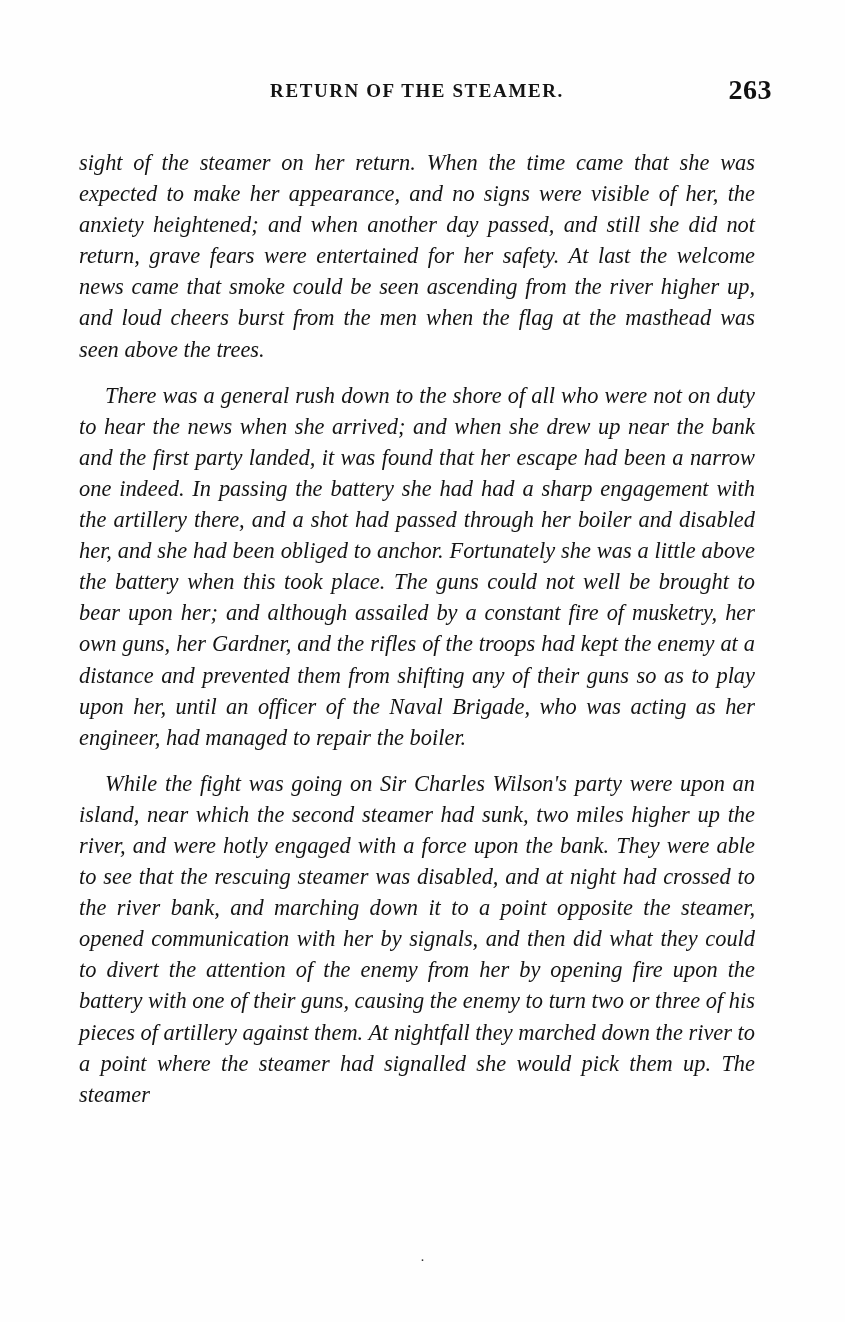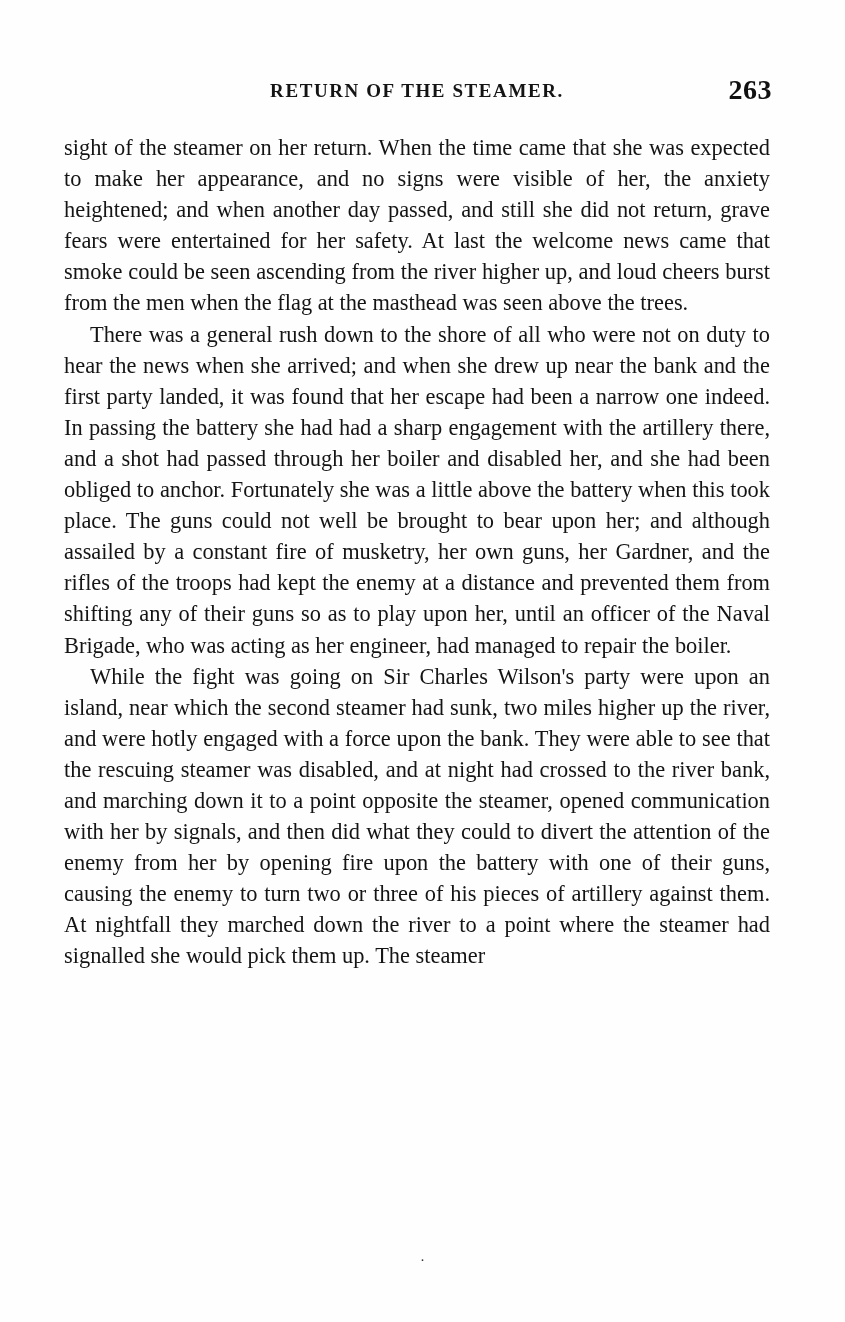--- a/index.html
+++ b/index.html
@@ -55,21 +55,22 @@
     left: 64px;
     top: 132px;
     width: 706px;
     font-size: 22.4px;
     line-height: 31.1px;
     text-align: justify;
     text-justify: inter-word;
     color: #141414;
   }
   .body-text p {
-    margin: 0;
+    margin: 15px;
+    font-style: italic;
   }
   .body-text p.indent {
     text-indent: 26px;
   }
   .body-text p.first {
     text-indent: 0;
   }
   .footmark {
     position: absolute;
     left: 50%;

